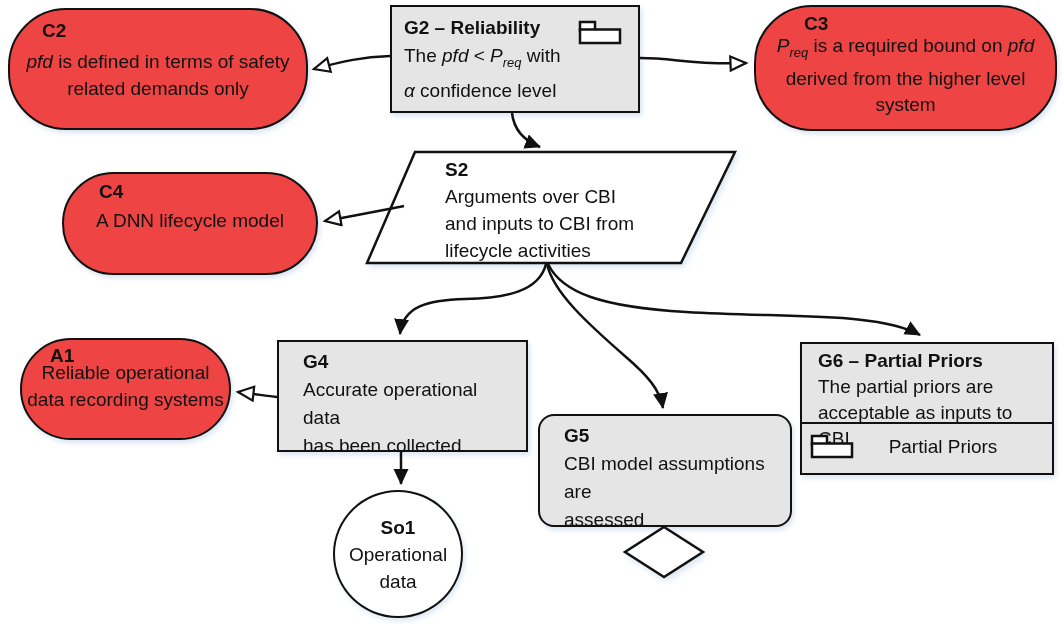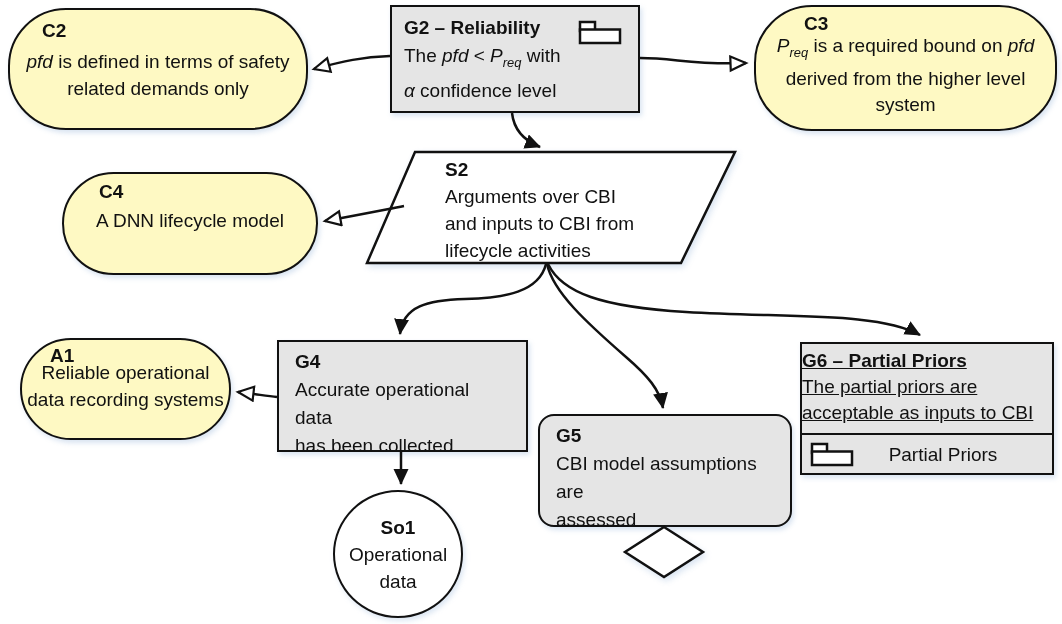--- a/index.html
+++ b/index.html
@@ -1,21 +1,21 @@
 <!DOCTYPE html>
 <html><head>
 <meta charset="utf-8">
 <style>
   * { margin:0; padding:0; box-sizing:border-box; }
   html,body { background:#fff; }
   body { font-family:"Liberation Sans", sans-serif; color:#111; }
   .canvas { position:relative; width:1062px; height:624px; background:#fff; overflow:hidden; font-size:19px; line-height:27px; }
 
   .node { position:absolute; z-index:2; }
-  .stadium { border:2.5px solid #111; border-radius:58px; background:#fef9c3;
+  .stadium { border:2.5px solid #111; border-radius:58px; background:#ef4444;
              box-shadow:2px 3px 5px rgba(170,195,225,0.45); }
   .rect { border:2.5px solid #111; background:#e5e5e5;
           box-shadow:2px 3px 5px rgba(170,195,225,0.45); }
   .circle { border:2.5px solid #111; border-radius:50%; background:#fff;
             box-shadow:2px 3px 5px rgba(170,195,225,0.40);
             display:flex; flex-direction:column; align-items:center; justify-content:center; text-align:center; }
   .node-label { font-weight:700; }
   .abs { position:absolute; }
   .center { text-align:center; width:100%; }
   i sub, sub i { font-style:italic; }
@@ -23,25 +23,25 @@
 
   
   .g2 { padding:7px 12px; line-height:28px; }
   .mod-icon { position:absolute; }
 
   
   .shape-svg { position:absolute; z-index:2; filter:drop-shadow(2px 3px 3px rgba(170,195,225,0.45)); }
   .s2-text { position:absolute; left:82px; top:7px; line-height:27px; z-index:3; }
 
   
-  .goal { padding:6px 16px; line-height:28px; }
+  .goal { padding:6px 24px; line-height:28px; }
 
   
   .g6 { display:flex; flex-direction:column; }
-  .g6-main { padding:4px 0; line-height:26px; border-bottom:2.5px solid #111; height:104px;text-decoration:underline; }
+  .g6-main { padding:4px 16px; line-height:26px; border-bottom:2.5px solid #111; height:80px; }
   .g6-sub { height:44px; display:flex; align-items:center; }
   .g6-sub-icon { margin-left:8px; flex:0 0 auto; }
   .g6-sub-label { flex:1 1 auto; text-align:center; margin-right:20px; }
 
   .arrows { position:absolute; inset:0; z-index:4; pointer-events:none; }
 </style>
 </head>
 <body>
 
 <div class="canvas">

